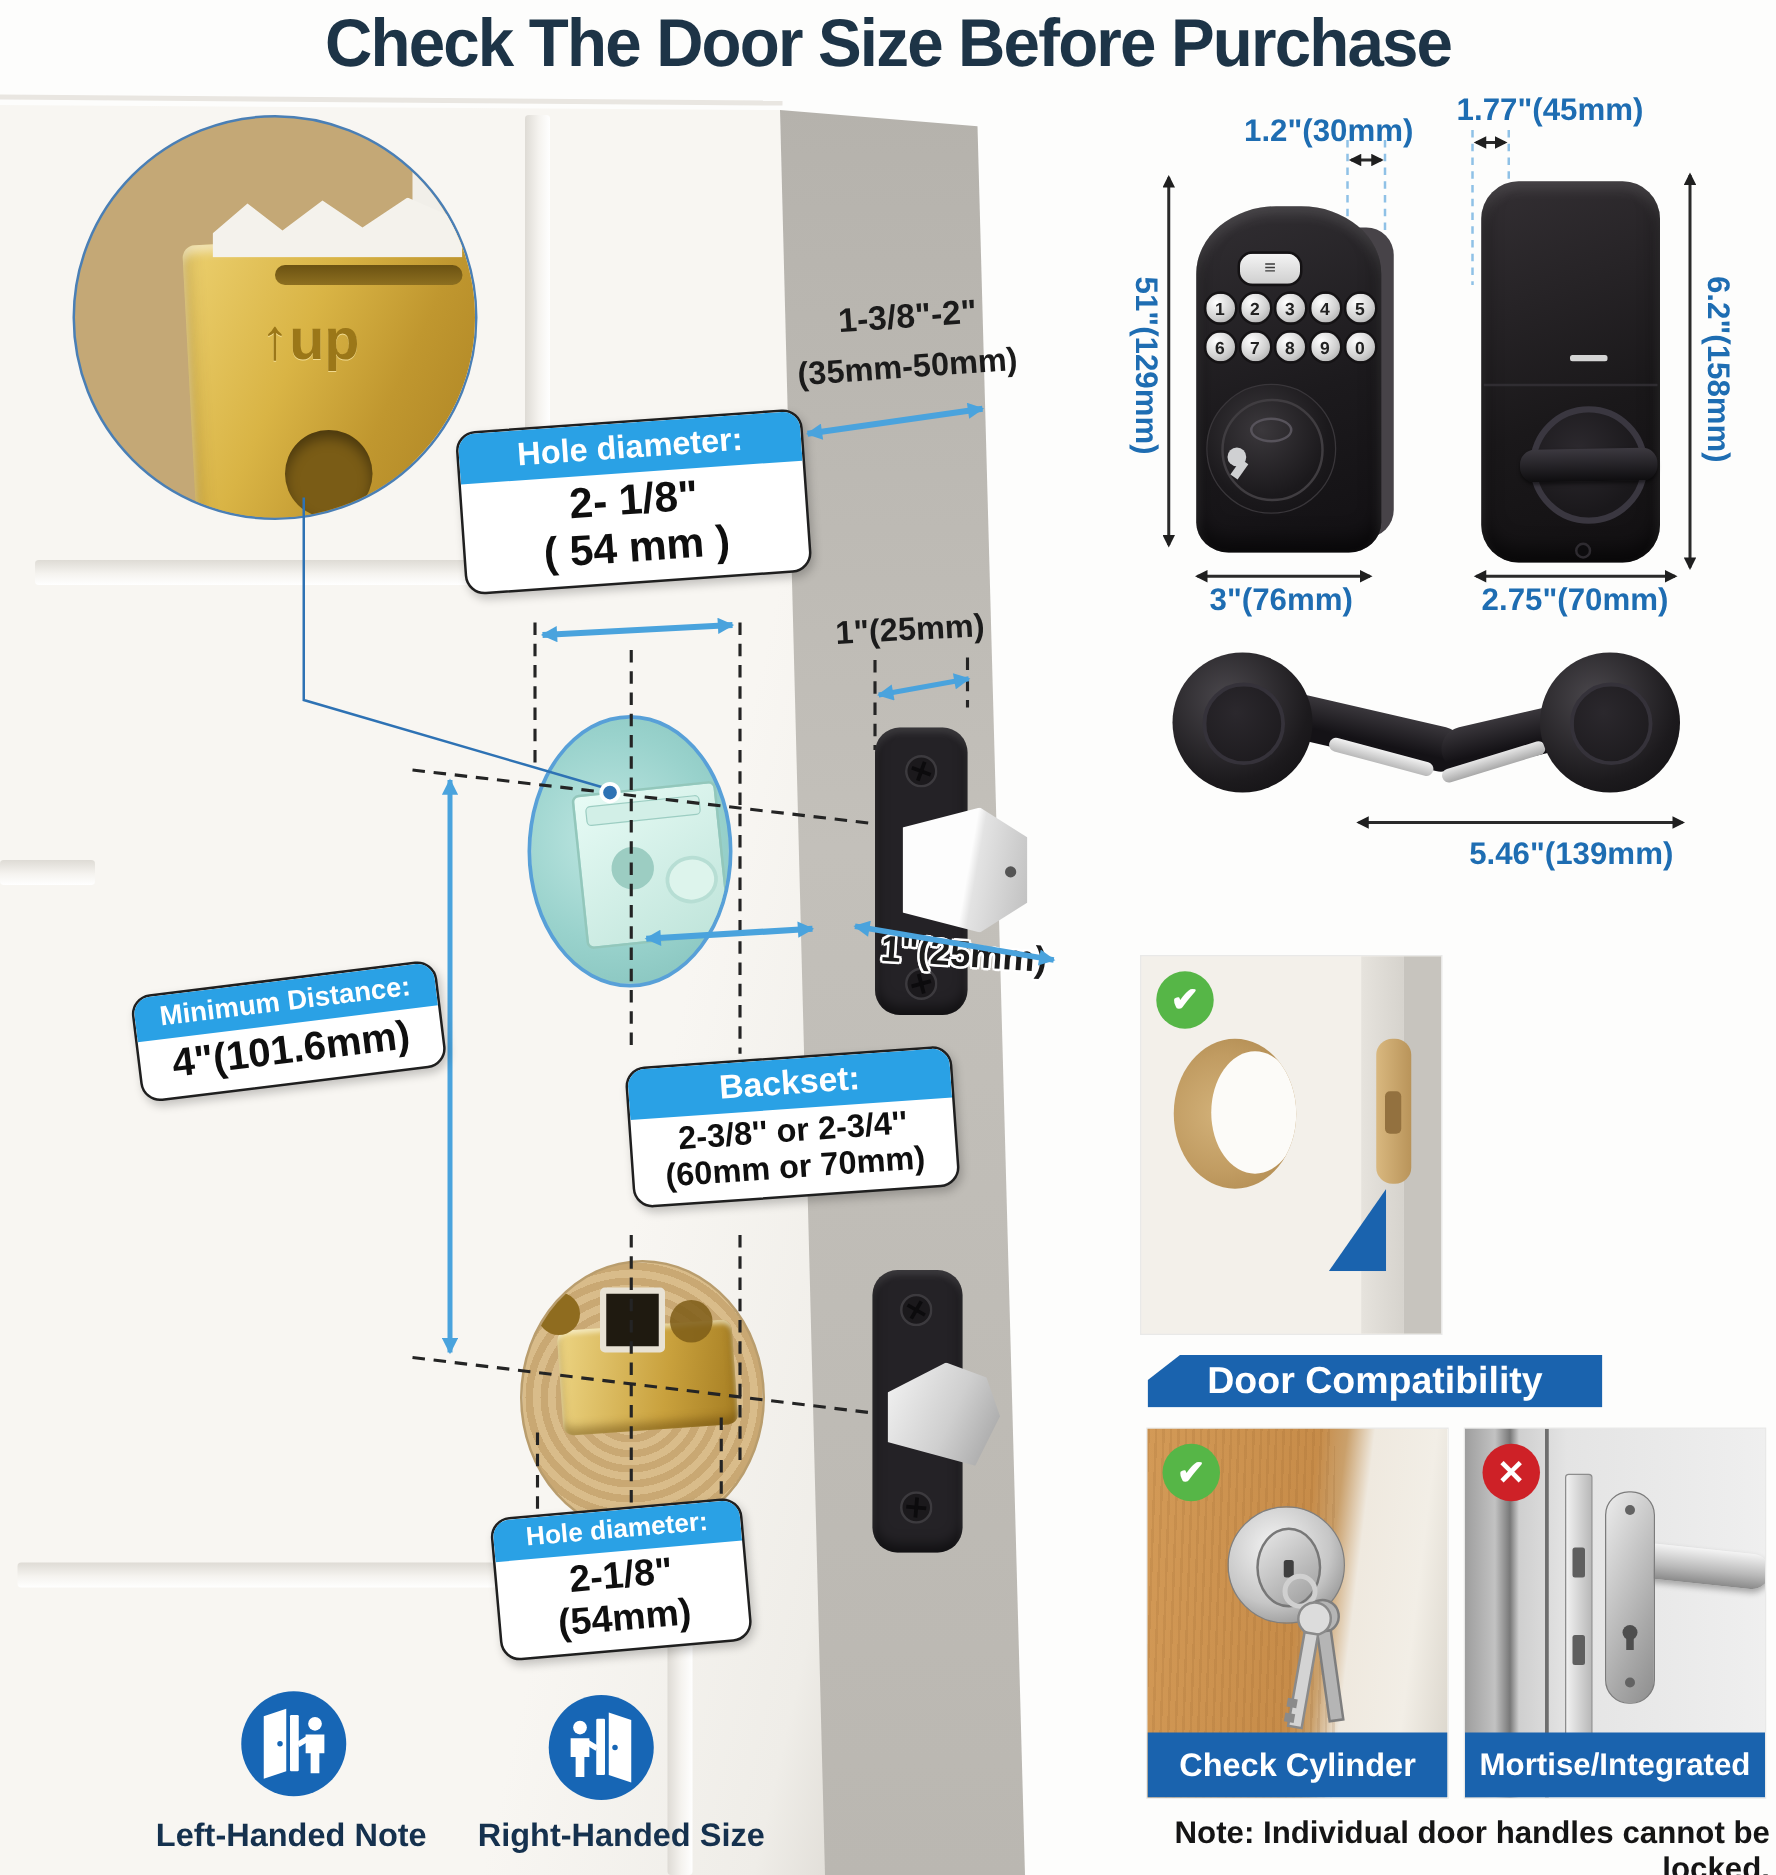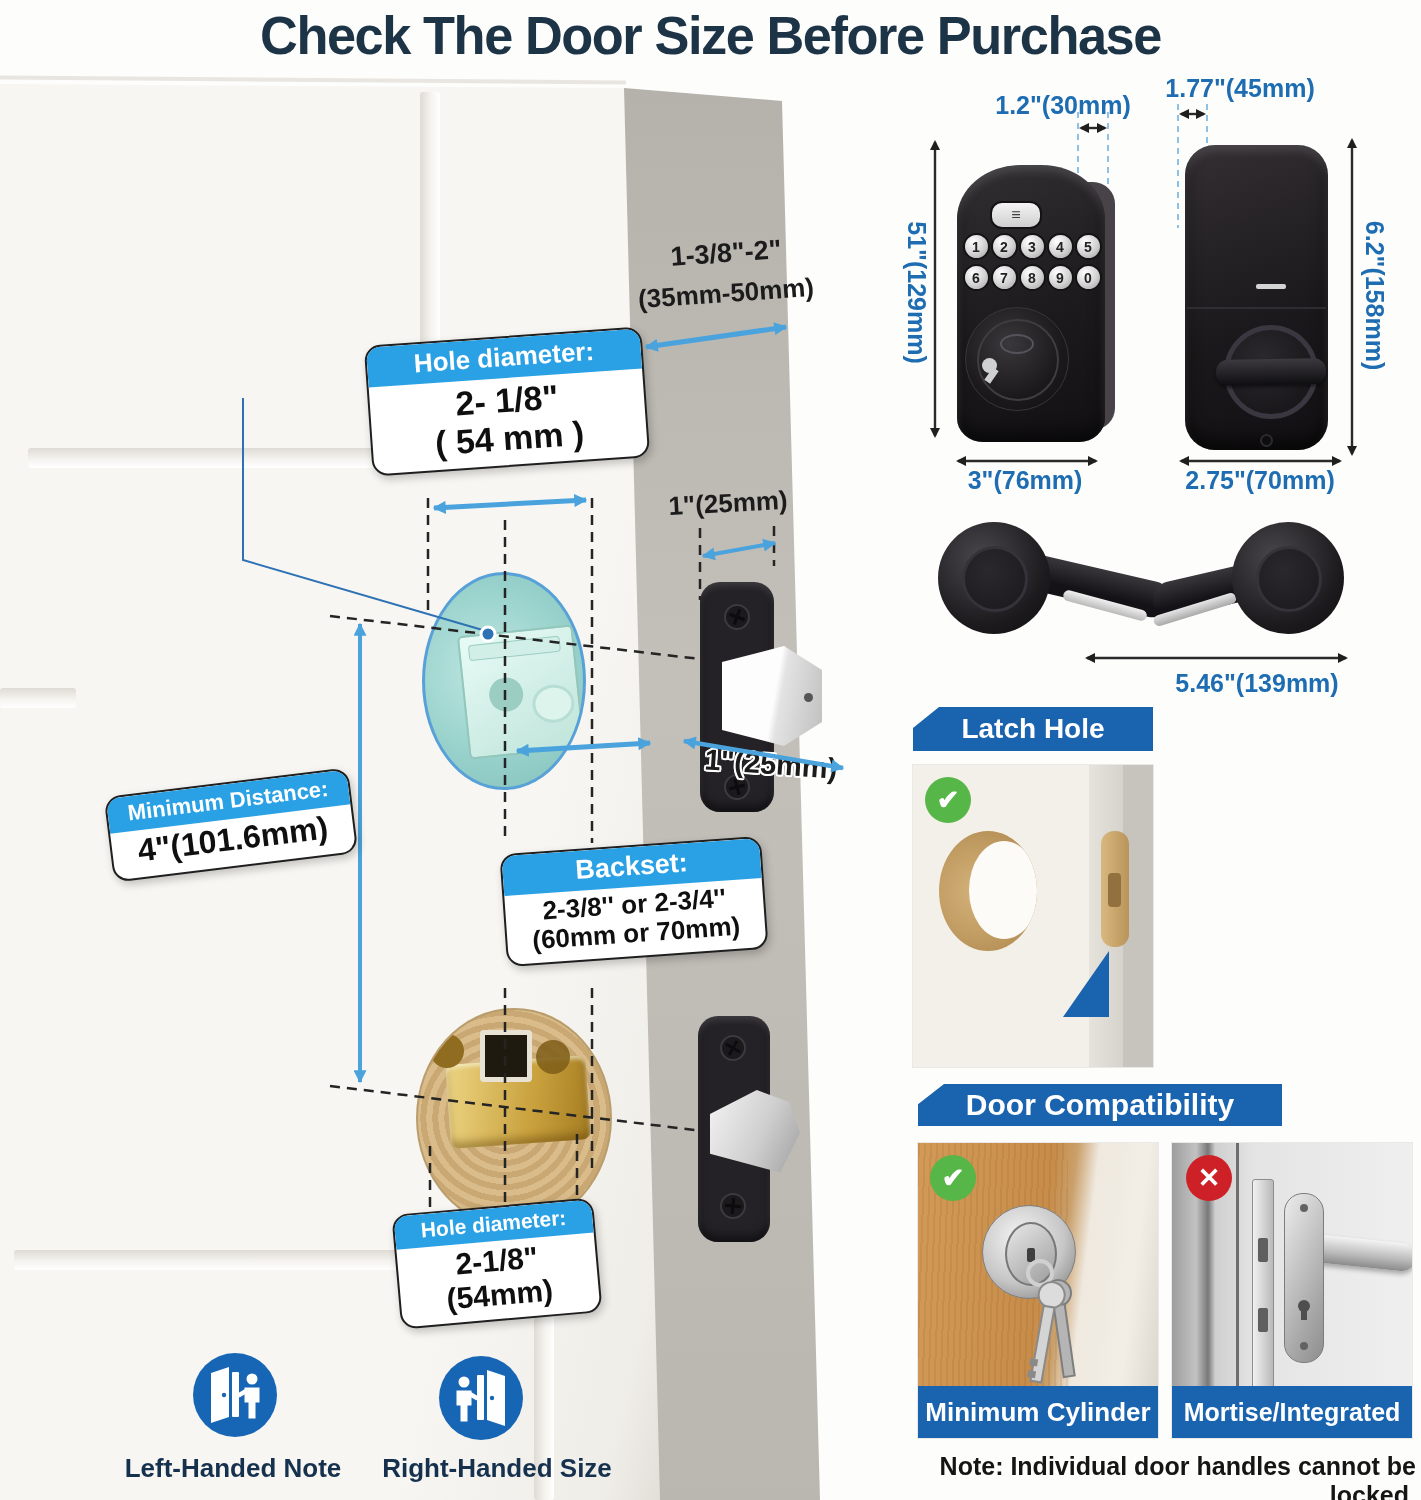--- a/index.html
+++ b/index.html
@@ -138,20 +138,28 @@
 
   <div class="abs door-top-line"></div>
   <div class="abs door-face"></div>
   <div class="abs door-edge"></div>
   <div class="abs groove-h" style="left:28px;top:448px;width:470px;"></div>
   <div class="abs groove-v" style="left:420px;top:92px;height:360px;"></div>
   <div class="abs groove-h" style="left:14px;top:1250px;width:540px;"></div>
   <div class="abs groove-v" style="left:534px;top:1268px;height:232px;"></div>
   <div class="abs groove-h" style="left:0;top:688px;width:76px;"></div>
 
+  <div class="abs mag">
+    <div class="white-edge"></div>
+    <div class="brass"></div>
+    <div class="bolt-zig"></div>
+    <div class="slot"></div>
+    <div class="engrave">↑up</div>
+    <div class="notch"></div>
+  </div>
 
   <div class="abs hole-top">
     <div class="mech">
       <div class="bar"></div>
       <div class="c1"></div>
       <div class="c2"></div>
     </div>
   </div>
   <div class="abs hole-bot">
     <div class="plate"></div>
@@ -320,23 +328,20 @@
   <div class="abs sliver" style="left:1062px;top:600px;width:86px;background:linear-gradient(180deg,#f1f1f1,#b9b9b9);transform:rotate(15deg);"></div>
   <div class="abs sliver" style="left:1152px;top:604px;width:86px;background:linear-gradient(180deg,#e6e6e6,#a9a9a9);transform:rotate(-17deg);"></div>
   <div class="abs rosette" style="left:938px;top:522px;">
       <div class="inner"></div>
     </div>
   <div class="abs rosette" style="left:1232px;top:522px;">
       <div class="inner"></div>
     </div>
   <div class="abs meas" style="left:1157px;top:669px;width:200px;">5.46"(139mm)</div>
 
-  <div class="abs banner" style="left:913px;top:707px;width:240px;height:44px;font-size:28px;">
-    <span>Latch Hole</span>
-  </div>
   <div class="abs photo-card" style="left:913px;top:765px;width:240px;height:302px;background:#f3f0ea;">
     <div class="abs" style="left:176px;top:0;width:34px;height:100%;background:linear-gradient(90deg,#e6e3dd,#d6d3cd);"></div>
     <div class="abs" style="left:210px;top:0;width:30px;height:100%;background:#c7c4be;"></div>
     <div class="abs" style="left:26px;top:66px;width:98px;height:120px;border-radius:50%;background:radial-gradient(circle at 40% 50%,#d3b27a,#c19c62 55%,#ab854b);overflow:hidden;">
       <div class="abs" style="left:30px;top:10px;width:70px;height:98px;border-radius:50%;background:#fcfbf8;"></div>
     </div>
     <div class="abs" style="left:188px;top:66px;width:28px;height:116px;border-radius:13px;background:linear-gradient(90deg,#d9b87f,#b9945a);">
       <div class="abs" style="left:7px;top:42px;width:13px;height:34px;border-radius:4px;background:#93713f;"></div>
     </div>
     <div class="abs badge" style="left:12px;top:12px;background:#56b647;">
@@ -368,21 +373,21 @@
         <circle cx="34" cy="42" r="13" fill="#dcdcdc" stroke="#8a8a8a" stroke-width="2"></circle>
         <rect x="28" y="54" width="11" height="76" fill="#d4d4d4" stroke="#8a8a8a" stroke-width="2"></rect>
         <rect x="24" y="108" width="8" height="7" fill="#8a8a8a"></rect>
         <rect x="24" y="120" width="8" height="7" fill="#8a8a8a"></rect>
       </g>
     </svg>
     <div class="abs badge" style="left:12px;top:12px;background:#56b647;">
       <span>✔</span>
     </div>
     <div class="cap">
-      <span>Minimum Cylinder</span>
+      <span>Check Cylinder</span>
     </div>
   </div>
 
   <div class="abs photo-card" style="left:1172px;top:1143px;width:240px;height:295px;
        background:linear-gradient(90deg,#9e9e9e 0%,#c2c2c2 10%,#787878 15%,#cfcfcf 18%,#e4e4e4 34%,#efefef 100%);">
     <div class="abs" style="left:64px;top:0;width:3px;height:100%;background:#6e6e6e;"></div>
     <div class="abs" style="left:80px;top:36px;width:20px;height:226px;border-radius:3px;border:1px solid #8d8d8d;background:linear-gradient(90deg,#f1f1f1,#b9b9b9);">
       <div class="abs" style="left:5px;top:58px;width:10px;height:24px;border-radius:2px;background:#5f5f5f;"></div>
       <div class="abs" style="left:5px;top:128px;width:10px;height:24px;border-radius:2px;background:#5f5f5f;"></div>
     </div>

